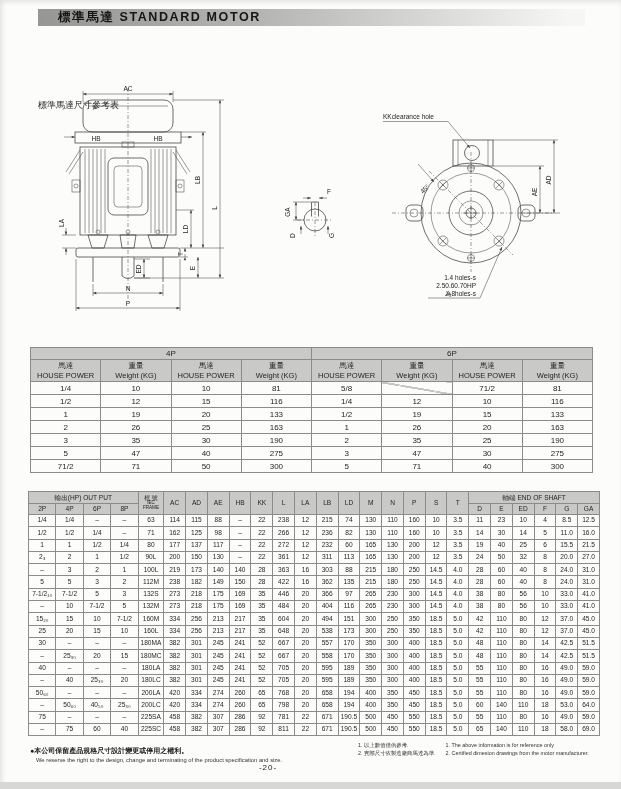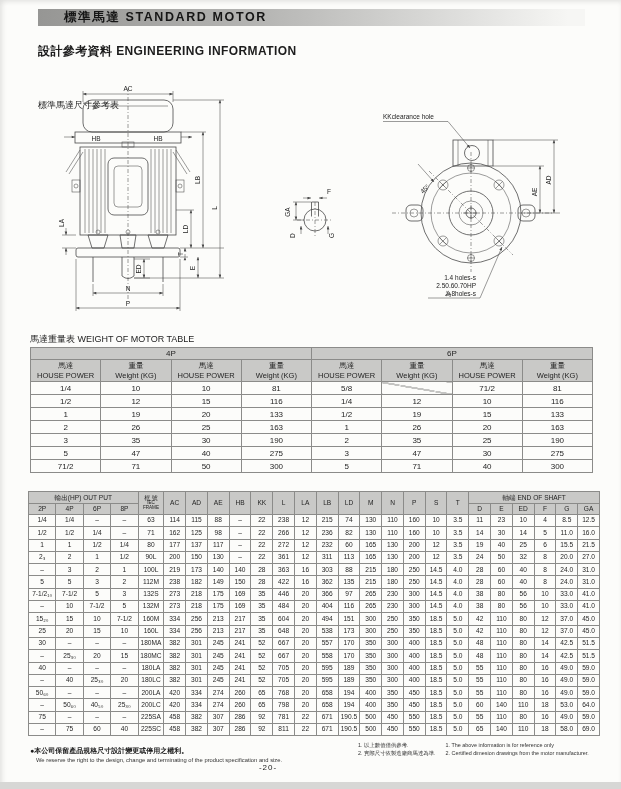--- a/index.html
+++ b/index.html
@@ -4,21 +4,21 @@
 <style>
   html,body{margin:0;padding:0;background:#e8e8e6;}
   .page{position:relative;width:621px;height:789px;background:#fcfcfa;overflow:hidden;
         font-family:"Liberation Sans","DejaVu Sans",sans-serif;color:#222;
         box-shadow:inset 3px 0 5px rgba(0,0,0,.07), inset 0 3px 4px rgba(0,0,0,.05);}
   .abs{position:absolute;}
 
   
   .title-band{left:38px;top:9px;width:547px;height:17px;display:flex;align-items:center;
     background:linear-gradient(to right,#969694 0%,#b4b4b2 40%,#dcdcda 75%,#f6f6f4 97%);
-    padding-left:26px;box-sizing:border-box;}
+    padding-left:20px;box-sizing:border-box;}
   .title-band span{font-size:12.5px;font-weight:bold;letter-spacing:1.6px;color:#161616;}
   .section-heading{left:38px;top:43px;font-size:12px;font-weight:bold;letter-spacing:.4px;color:#1c1c1c;}
   .subsection{left:38px;top:63px;font-size:9px;color:#222;margin-top:36px;}
 
   
   svg{overflow:visible;}
   svg text{font-family:"Liberation Sans","DejaVu Sans",sans-serif;font-size:6.5px;fill:#222;}
   .lw{stroke:#4a4a4a;stroke-width:.8;fill:none;}
   .lt{stroke:#4a4a4a;stroke-width:.55;fill:none;}
   .dash{stroke-dasharray:4 2 1 2;}
@@ -54,21 +54,20 @@
   .bottom-strip{left:0;bottom:0;width:621px;height:7px;background:#d7d7d5;}
 </style>
 </head>
 <body>
 
 <div class="page">
 
   <div class="abs title-band">
     <span>標準馬達 STANDARD MOTOR</span>
   </div>
-  <div class="abs section-heading">設計參考資料 ENGINEERING INFORMATION</div>
   <div class="abs subsection">標準馬達尺寸參考表</div>
 
   <div class="abs" style="left:58px;top:80px;">
     <svg width="250" height="245" viewBox="0 0 250 245">
       <defs>
         <marker id="mE" orient="auto" markerWidth="8" markerHeight="6" refX="6.5" refY="2.5">
             <path d="M0,0L6.5,2.5L0,5z" fill="#4a4a4a"></path>
           </marker>
         <marker id="mS" orient="auto" markerWidth="8" markerHeight="6" refX="0.5" refY="2.5">
             <path d="M6.5,0L0.5,2.5L6.5,5z" fill="#4a4a4a"></path>
@@ -258,21 +257,20 @@
       <text x="221" y="80" transform="rotate(-90 221 80)" text-anchor="middle">AD</text>
 
       <text x="146" y="180" text-anchor="end">1.4 holes-s</text>
       <text x="146" y="188" text-anchor="end">2.50.60.70HP</text>
       <text x="146" y="196" text-anchor="end">為8holes-s</text>
       <line class="lt" x1="98" y1="198" x2="150" y2="198"></line>
       <line class="dim" x1="150" y1="198" x2="172" y2="147" marker-end="url(#mE)"></line>
     </svg>
   </div>
 
-  <div class="abs weight-title">馬達重量表 WEIGHT OF MOTOR TABLE</div>
   <div class="abs weight-wrap">
     <table>
       <thead>
         <tr>
           <th class="grp" colspan="4">4P</th>
           <th class="grp" colspan="4">6P</th>
         </tr>
         <tr>
           <th class="col"><span>馬達</span><br><span>HOUSE POWER</span></th>
           <th class="col"><span>重量</span><br><span>Weight (KG)</span></th>

